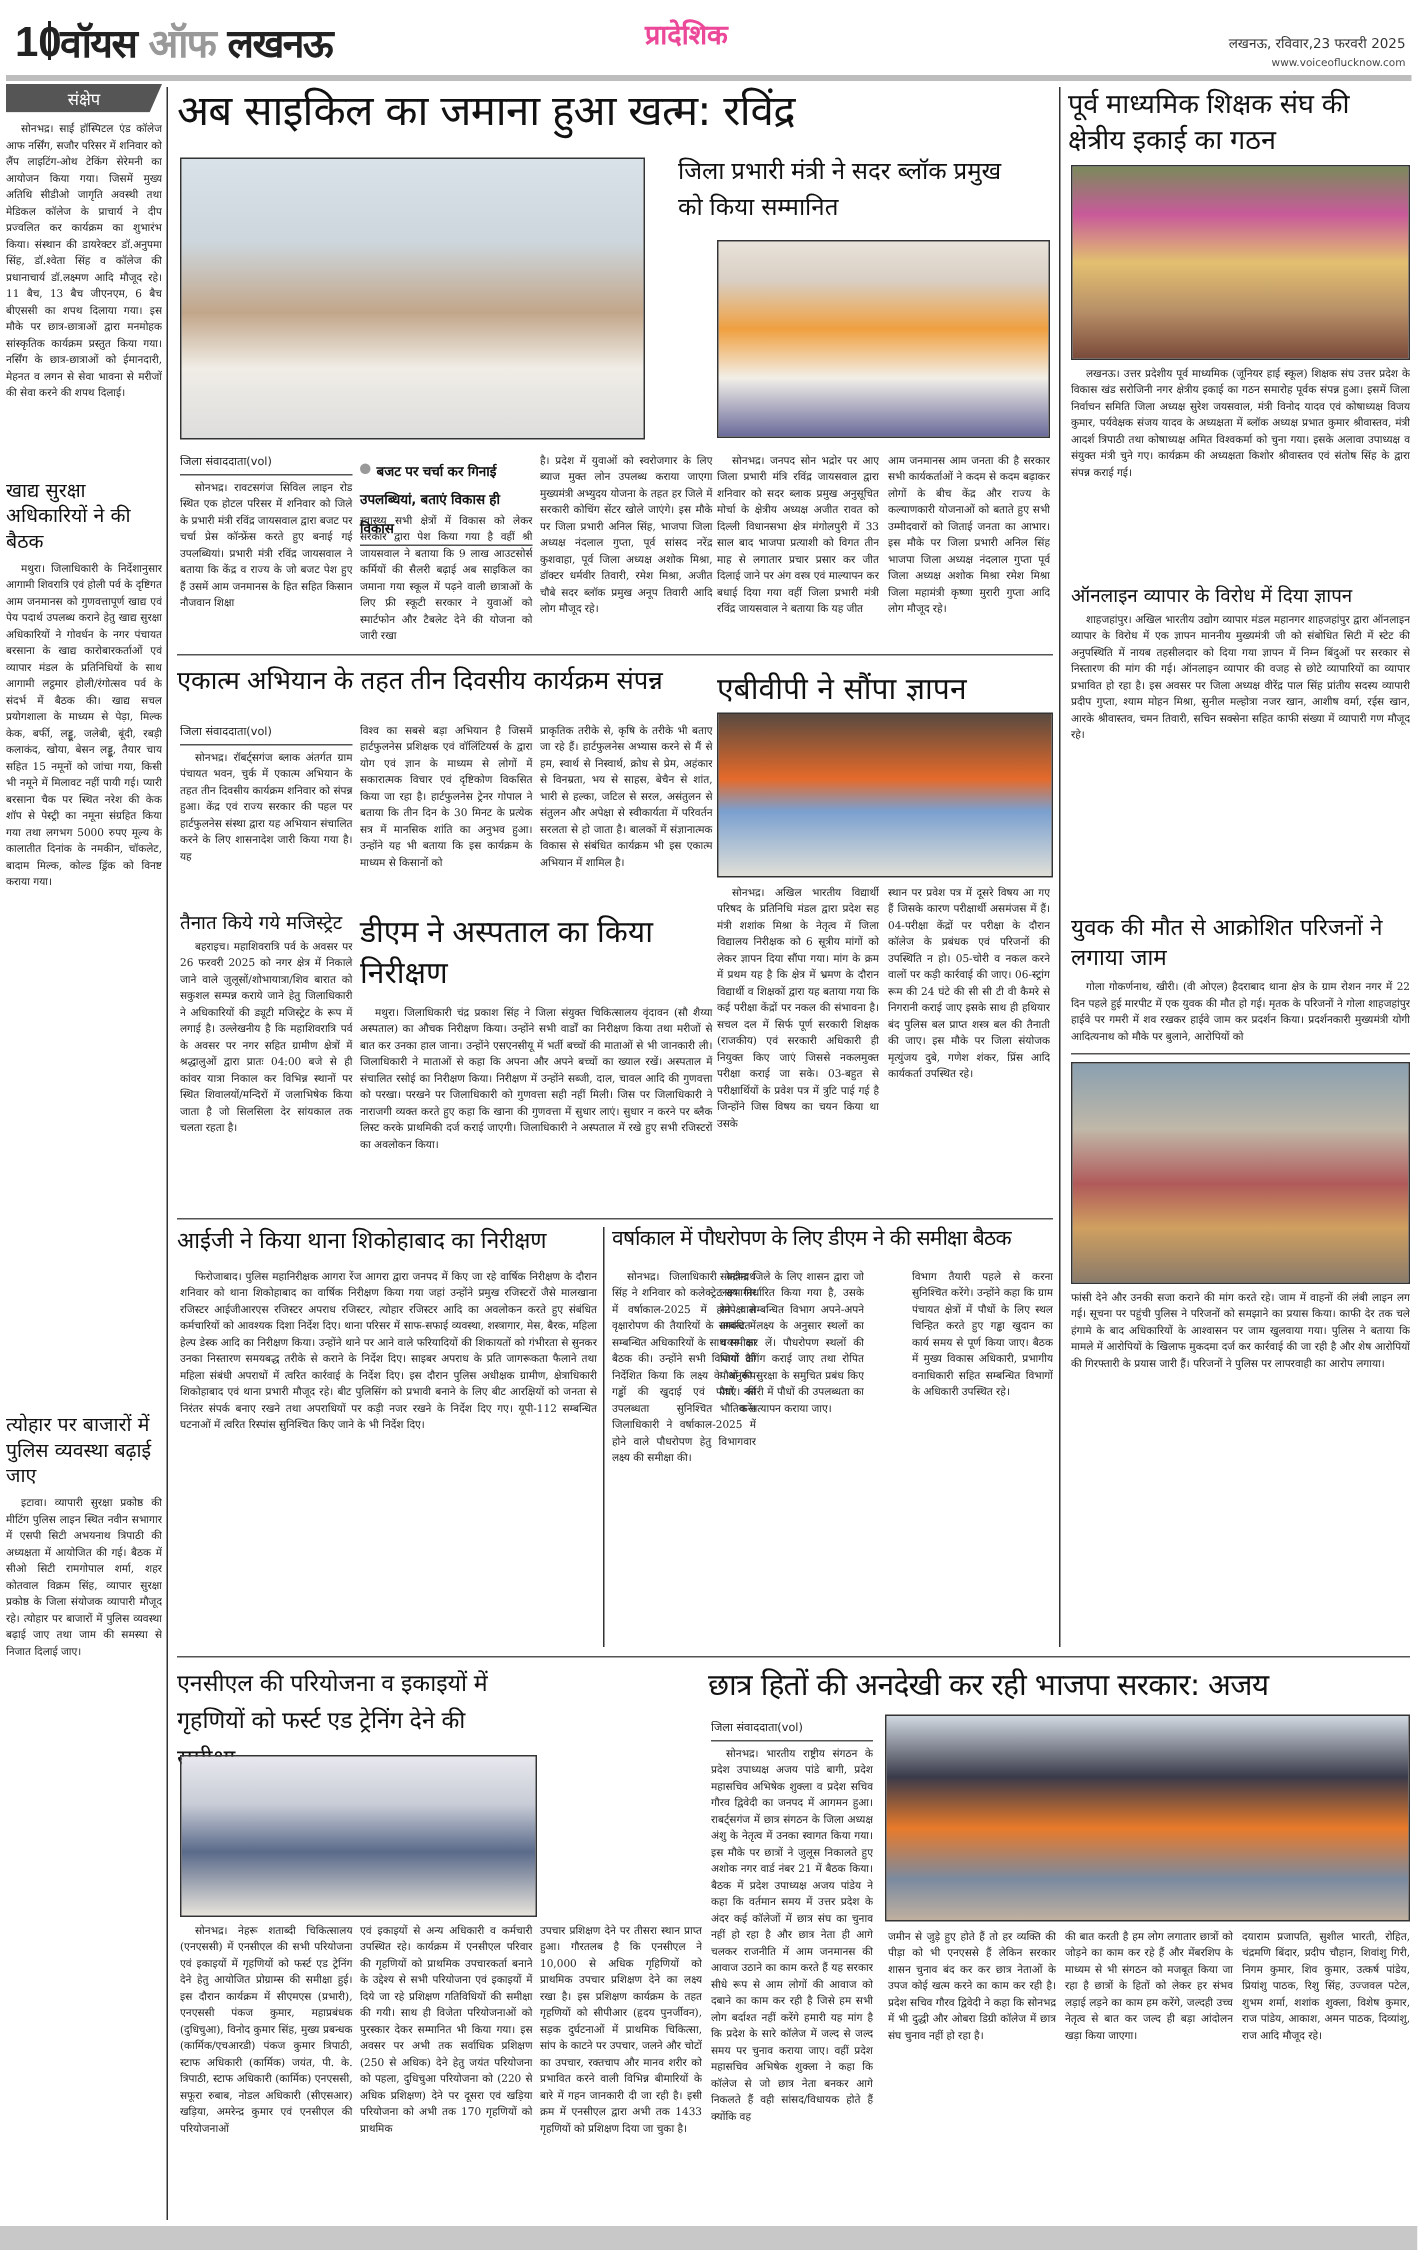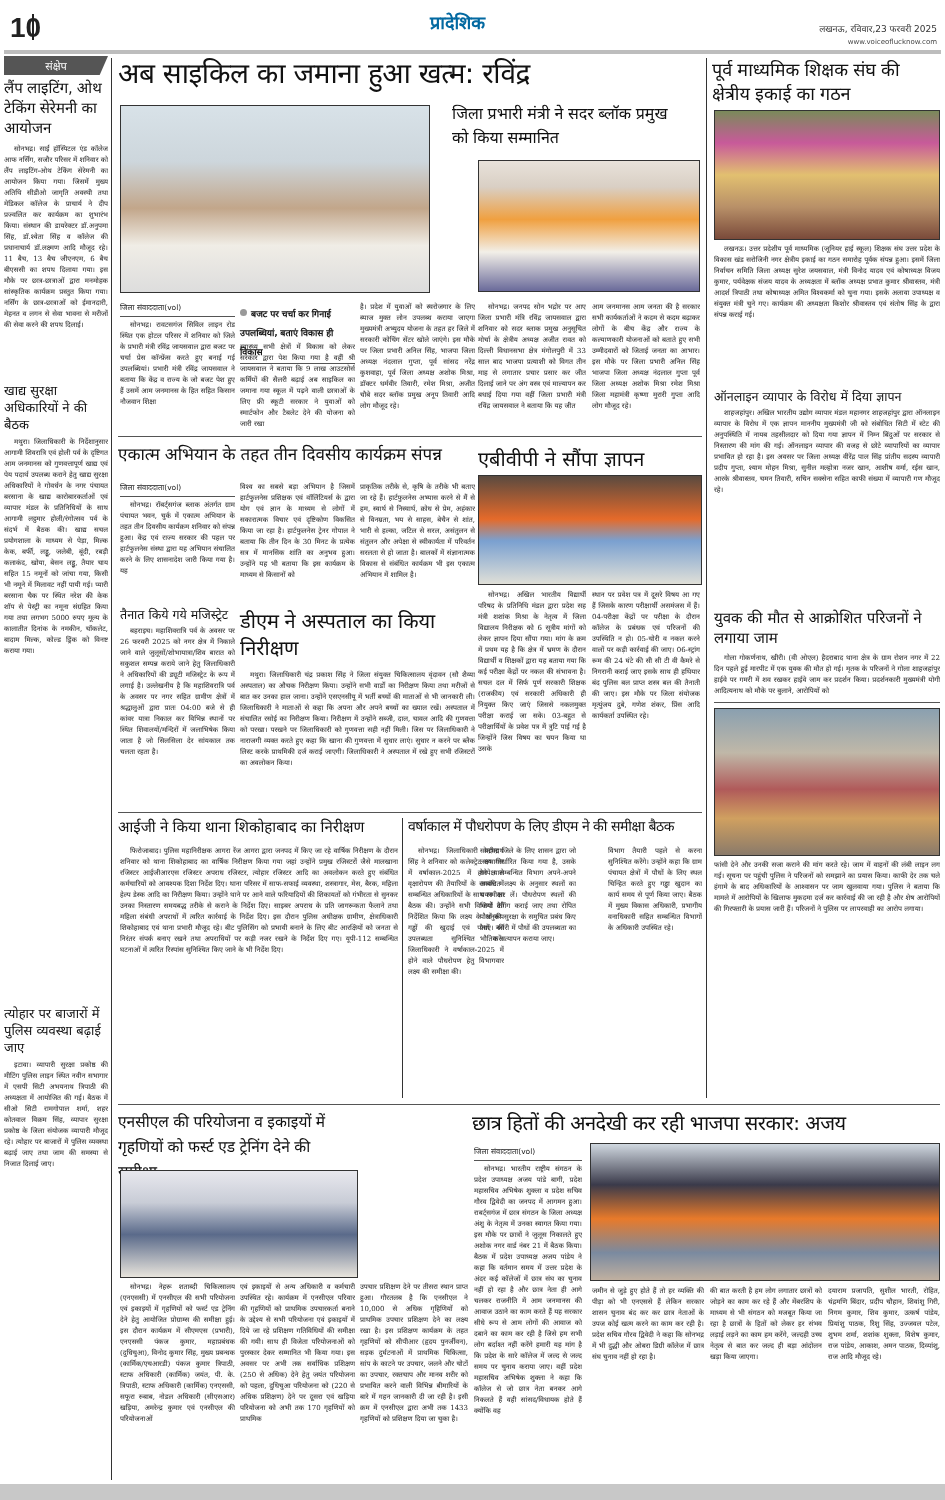--- a/index.html
+++ b/index.html
@@ -4,21 +4,21 @@
 <style>
 *{box-sizing:border-box;margin:0;padding:0}
 html,body{width:945px;height:1500px;background:#fff;overflow:hidden}
 body{font-family:"DejaVu Sans",sans-serif;color:#1a1a1a;position:relative}
 .abs{position:absolute}
 .masthead{left:0;top:0;width:945px;height:50px}
 .pageno{left:10px;top:12px;font:bold 28px "Liberation Sans",sans-serif;color:#222}
 .pbar{left:32px;top:14px;width:2px;height:26px;background:#222}
 .brand{left:40px;top:10px;font:bold 26px "DejaVu Sans",sans-serif;letter-spacing:-1px}
 .brand .b1{color:#222}.brand .b2{color:#999}.brand .b3{color:#222}
-.section{left:430px;top:10px;font:bold 18px "DejaVu Sans",sans-serif;color:#0369a1}
+.section{left:430px;top:10px;font:bold 18px "DejaVu Sans",sans-serif;color:#ec4899}
 .dateline{right:8px;top:22px;font:9px "DejaVu Sans",sans-serif;color:#333}
 .site{right:8px;top:38px;font:7px "DejaVu Sans",sans-serif;color:#444}
 .rule{left:4px;top:50px;width:937px;height:4px;background:#bdbdbd}
 .vline{background:#333;width:1px}
 .hline{background:#555;height:1px}
 .col-left{left:4px;top:56px;width:104px}
 .sankshep{background:#555;color:#fff;font:11px "DejaVu Sans",sans-serif;text-align:center;padding:2px 0;width:104px;clip-path:polygon(0 0,100% 0,92% 100%,0 100%)}
 .hd{font-family:"DejaVu Sans",sans-serif;font-weight:normal;color:#111;line-height:1.15}
 .hd-thin{font-family:"DejaVu Sans Condensed","DejaVu Sans",sans-serif;font-weight:normal;color:#111;line-height:1.2}
 .body{font:7px "DejaVu Serif",serif;line-height:11px;color:#222;text-align:justify}
@@ -33,29 +33,33 @@
 .ph-students{background:linear-gradient(180deg,#d0d8e0 0%,#3a3a4a 30%,#e87a2a 55%,#7a8aa0 80%,#c0b0a0 100%)}
 .bullet{display:inline-block;width:7px;height:7px;border-radius:50%;background:#999;margin-right:4px;vertical-align:middle}
 .bottombar{left:0;top:1484px;width:945px;height:16px;background:#c8c8c8}
 </style>
 </head>
 <body>
 
 <div class="abs masthead">
   <div class="abs pageno">10</div>
   <div class="abs pbar"></div>
+  <div class="abs brand">
+    <span class="b1">वॉयस</span>
+    <span class="b2">ऑफ</span>
+    <span class="b3">लखनऊ</span>
+  </div>
   <div class="abs section">प्रादेशिक</div>
   <div class="abs dateline">लखनऊ, रविवार,23 फरवरी 2025</div>
   <div class="abs site">www.voiceoflucknow.com</div>
 </div>
 <div class="abs rule"></div>
 
 <div class="abs col-left">
   <div class="sankshep">संक्षेप</div>
-  <div class="hd-thin" style="font-size:15px;margin-top:3px;line-height:20px">लैंप लाइटिंग, ओथ टेकिंग सेरेमनी का आयोजन</div>
   <div class="body" style="margin-top:6px;height:232px;overflow:hidden;text-indent:10px">सोनभद्र। साईं हॉस्पिटल एंड कॉलेज आफ नर्सिंग, सजौर परिसर में शनिवार को लैंप लाइटिंग-ओथ टेकिंग सेरेमनी का आयोजन किया गया। जिसमें मुख्य अतिथि सीडीओ जागृति अवस्थी तथा मेडिकल कॉलेज के प्राचार्य ने दीप प्रज्वलित कर कार्यक्रम का शुभारंभ किया। संस्थान की डायरेक्टर डॉ.अनुपमा सिंह, डॉ.श्वेता सिंह व कॉलेज की प्रधानाचार्य डॉ.लक्ष्मण आदि मौजूद रहे। 11 बैच, 13 बैच जीएनएम, 6 बैच बीएससी का शपथ दिलाया गया। इस मौके पर छात्र-छात्राओं द्वारा मनमोहक सांस्कृतिक कार्यक्रम प्रस्तुत किया गया। नर्सिंग के छात्र-छात्राओं को ईमानदारी, मेहनत व लगन से सेवा भावना से मरीजों की सेवा करने की शपथ दिलाई।</div>
   <div class="hd" style="font-size:13px;margin-top:6px;line-height:17px">खाद्य सुरक्षा अधिकारियों ने की बैठक</div>
   <div class="body" style="margin-top:4px;height:556px;overflow:hidden;text-indent:10px">मथुरा। जिलाधिकारी के निर्देशानुसार आगामी शिवरात्रि एवं होली पर्व के दृष्टिगत आम जनमानस को गुणवत्तापूर्ण खाद्य एवं पेय पदार्थ उपलब्ध कराने हेतु खाद्य सुरक्षा अधिकारियों ने गोवर्धन के नगर पंचायत बरसाना के खाद्य कारोबारकर्ताओं एवं व्यापार मंडल के प्रतिनिधियों के साथ आगामी लट्ठमार होली/रंगोत्सव पर्व के संदर्भ में बैठक की। खाद्य सचल प्रयोगशाला के माध्यम से पेड़ा, मिल्क केक, बर्फी, लड्डू, जलेबी, बूंदी, रबड़ी कलाकंद, खोया, बेसन लड्डू, तैयार चाय सहित 15 नमूनों को जांचा गया, किसी भी नमूने में मिलावट नहीं पायी गई। प्यारी बरसाना चैक पर स्थित नरेश की केक शॉप से पेस्ट्री का नमूना संग्रहित किया गया तथा लगभग 5000 रुपए मूल्य के कालातीत दिनांक के नमकीन, चॉकलेट, बादाम मिल्क, कोल्ड ड्रिंक को विनष्ट कराया गया।</div>
   <div class="hd" style="font-size:13px;margin-top:12px;line-height:17px">त्योहार पर बाजारों में पुलिस व्यवस्था बढ़ाई जाए</div>
   <div class="body" style="margin-top:4px;height:382px;overflow:hidden;text-indent:10px">इटावा। व्यापारी सुरक्षा प्रकोष्ठ की मीटिंग पुलिस लाइन स्थित नवीन सभागार में एसपी सिटी अभयनाथ त्रिपाठी की अध्यक्षता में आयोजित की गई। बैठक में सीओ सिटी रामगोपाल शर्मा, शहर कोतवाल विक्रम सिंह, व्यापार सुरक्षा प्रकोष्ठ के जिला संयोजक व्यापारी मौजूद रहे। त्योहार पर बाजारों में पुलिस व्यवस्था बढ़ाई जाए तथा जाम की समस्या से निजात दिलाई जाए।</div>
 </div>
 <div class="abs vline" style="left:111px;top:58px;height:1422px"></div>
 
 <div class="abs hd" style="left:118px;top:58px;font-size:28px;letter-spacing:-0.5px;white-space:nowrap">अब साइकिल का जमाना हुआ खत्म: रविंद्र</div>
 <div class="abs photo ph-meeting" style="left:120px;top:105px;width:310px;height:188px"></div>

